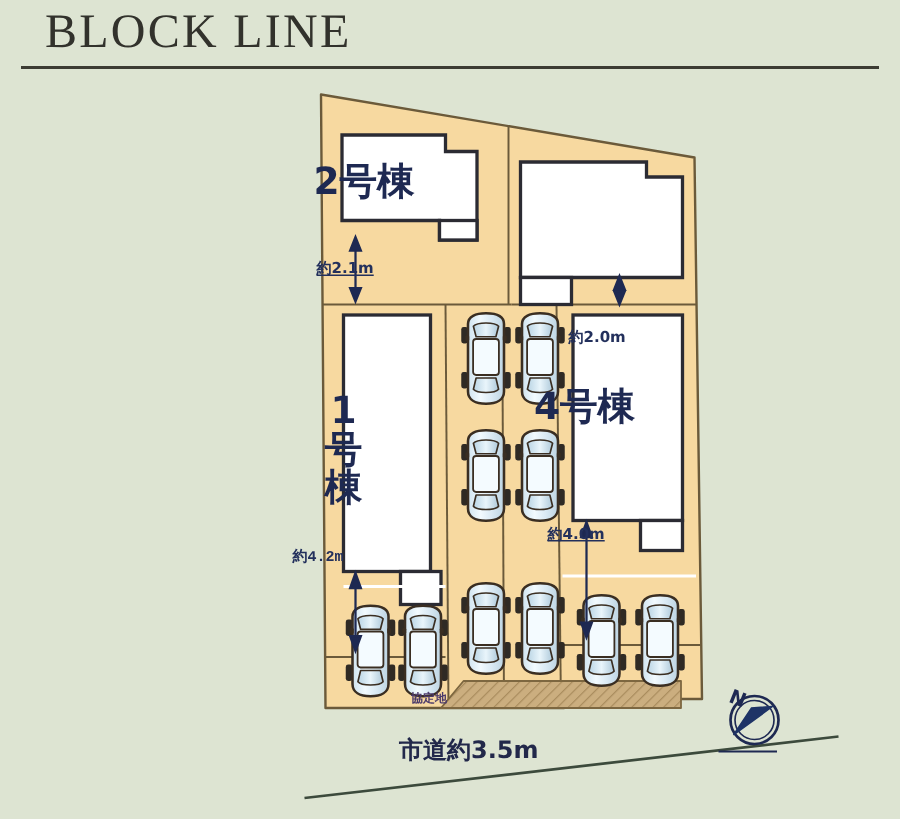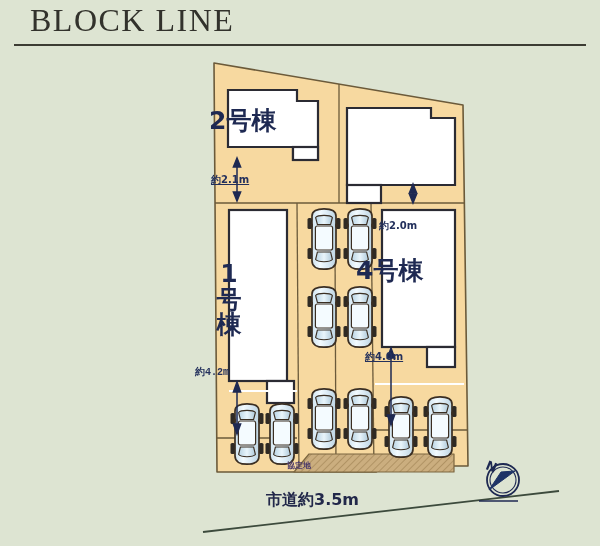--- a/index.html
+++ b/index.html
@@ -231,20 +231,20 @@
     <div class="lbl bldg-label" style="left:356px;top:210px;text-align:center;">4号棟</div>
 
     <div class="lbl dim" style="left:211px;top:127px;text-decoration:underline;">約2.1m</div>
 
     <div class="lbl dim" style="left:379px;top:128px;margin-top:45px;">約2.0m</div>
 
     <div class="lbl dim" style="left:195px;top:320px;font-family:Liberation Mono, monospace;">約4.2m</div>
 
     <div class="lbl dim" style="left:365px;top:304px;text-decoration:underline;">約4.0m</div>
 
-    <div class="lbl hatch-label" style="left:287px;top:414px;text-align:right;">協定地</div>
+    <div class="lbl hatch-label" style="left:274px;top:414px;text-align:right;">協定地</div>
 
     <div class="lbl road-label" style="left:266px;top:444px;">市道約3.5m</div>
 
     <div class="compass-n" style="left:486px;top:411px;">N</div>
 
   </div>
 </div>
 
 </body></html>

